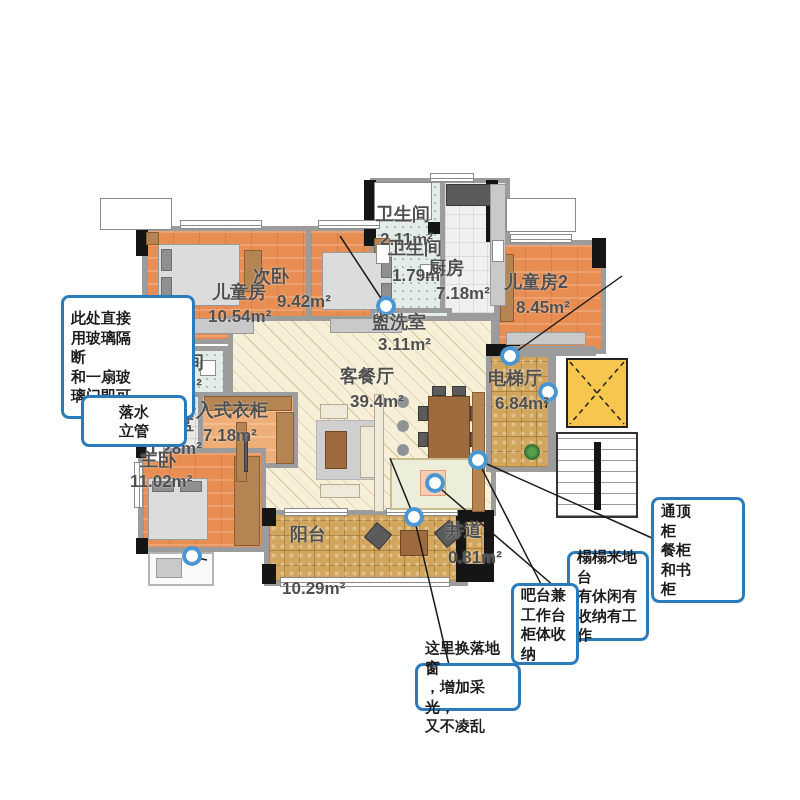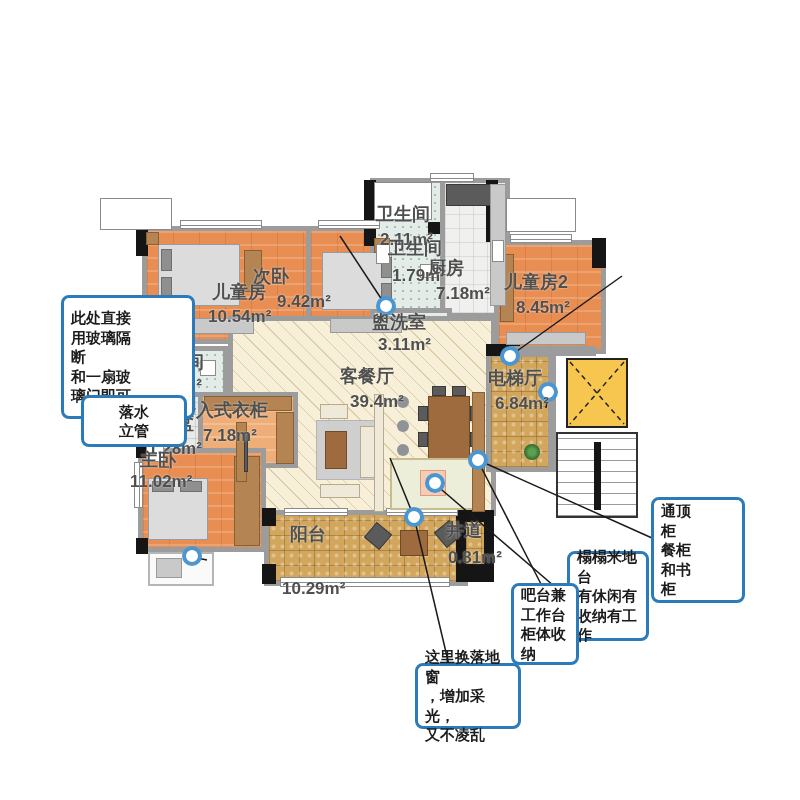--- a/index.html
+++ b/index.html
@@ -288,17 +288,17 @@
 柜</div>
   <div class="abs callout" style="left:567px;top:551px;width:82px;height:90px;">榻榻米地
 台
 有休闲有
 收纳有工
 作</div>
   <div class="abs callout" style="left:511px;top:583px;width:68px;height:82px;">吧台兼
 工作台
 柜体收
 纳</div>
-  <div class="abs callout" style="left:415px;top:663px;width:106px;height:66px;">这里换落地窗
+  <div class="abs callout" style="left:415px;top:663px;width:106px;height:48px;">这里换落地窗
 ，增加采光，
 又不凌乱</div>
 
 </div>
 
 </body></html>

